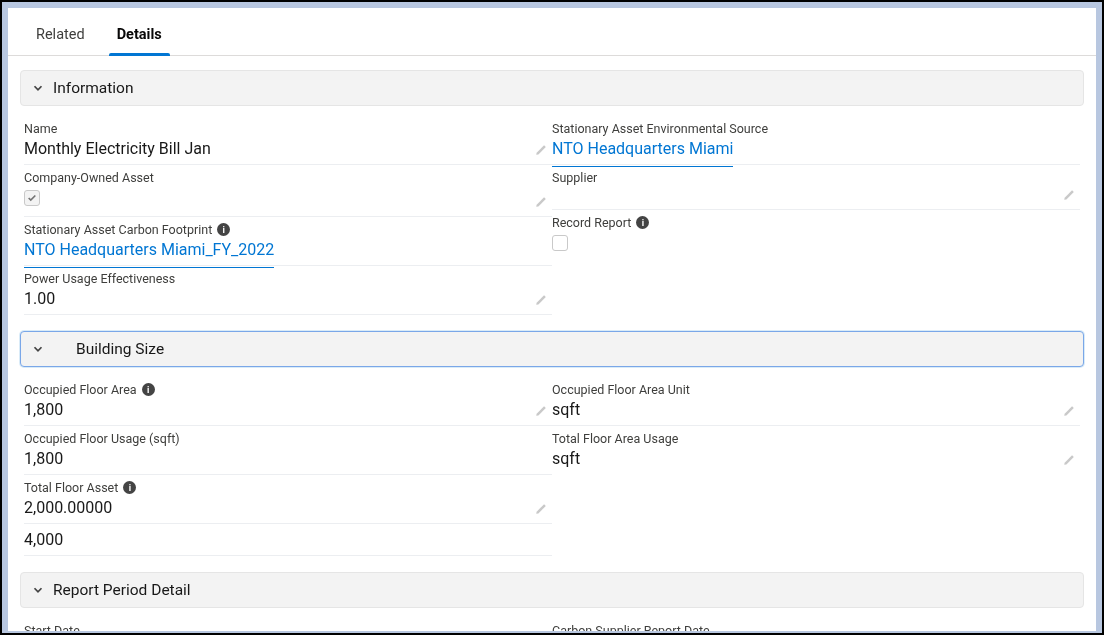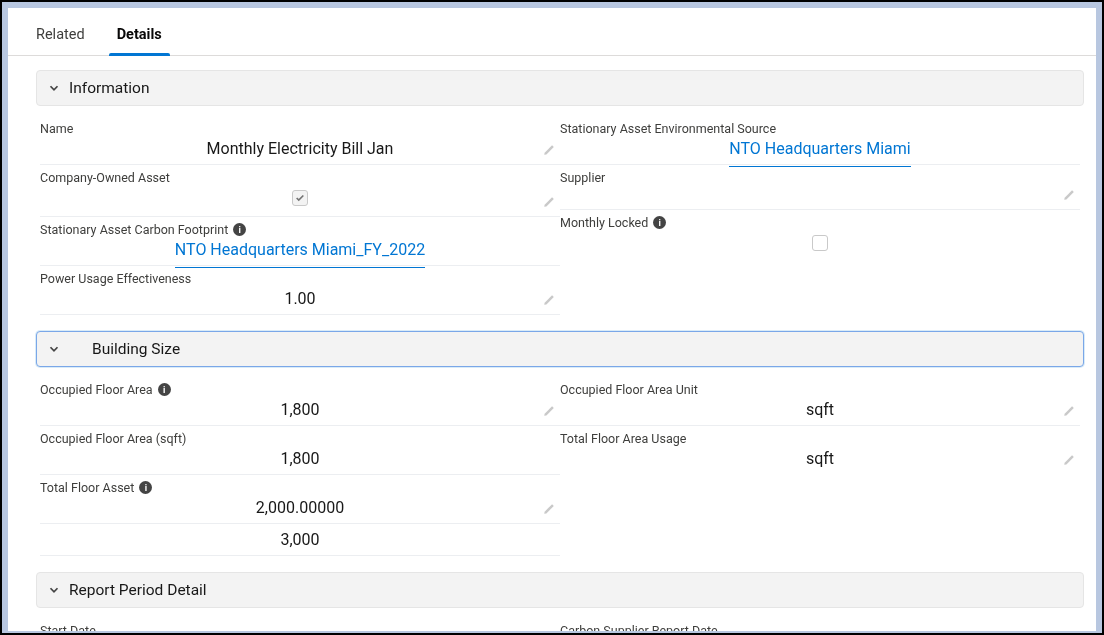--- a/index.html
+++ b/index.html
@@ -44,21 +44,20 @@
     height: 3px;
     background: #0176d3;
     border-radius: 2px 2px 0 0;
   }
   
   .content {
     padding: 0 12px 12px 12px;
   }
   .section {
     margin-top: 14px;
-    margin-left: 16px;
   }
   .section-header {
     background: #f3f3f3;
     border: 1px solid #e5e5e5;
     border-radius: 4px;
     padding: 8px 10px;
     display: flex;
     align-items: center;
     gap: 8px;
     font-size: 15.5px;
@@ -71,21 +70,20 @@
     gap: 31px;
   }
   .chev {
     width: 14px; height: 14px;
     display: inline-flex;
     align-items: center; justify-content: center;
   }
   .section-body {
     padding: 10px 4px 2px 4px;
     display: flex;
-    text-align: center;
   }
   .col {
     flex: 1;
     min-width: 0;
   }
   .field {
     padding: 5px 0 2px 0;
     border-bottom: 1px solid #eceef1;
     position: relative;
   }
@@ -227,21 +225,21 @@
             <div class="field-value"></div>
             <span class="edit-pencil">
               <svg viewBox="0 0 16 16" fill="#888">
                   <path d="M11.5 2.5l2 2L5 13l-2.5.5L3 11l8.5-8.5z"></path>
                 </svg>
             </span>
           </div>
 
           <div class="field" style="border-bottom:none">
             <div class="field-label">
-              <span>Monthly Locked</span>
+              <span>Record Report</span>
               <span class="info-icon">i</span>
             </div>
             <div class="field-value">
               <span class="checkbox unchecked"></span>
             </div>
           </div>
 
         </div>
       </div>
     </div>
@@ -265,39 +263,39 @@
             </div>
             <div class="field-value">1,800</div>
             <span class="edit-pencil">
               <svg viewBox="0 0 16 16" fill="#888">
                   <path d="M11.5 2.5l2 2L5 13l-2.5.5L3 11l8.5-8.5z"></path>
                 </svg>
             </span>
           </div>
 
           <div class="field">
-            <div class="field-label">Occupied Floor Area (sqft)</div>
+            <div class="field-label">Occupied Floor Usage (sqft)</div>
             <div class="field-value">1,800</div>
           </div>
 
           <div class="field">
             <div class="field-label">
               <span>Total Floor Asset</span>
               <span class="info-icon">i</span>
             </div>
             <div class="field-value">2,000.00000</div>
             <span class="edit-pencil">
               <svg viewBox="0 0 16 16" fill="#888">
                   <path d="M11.5 2.5l2 2L5 13l-2.5.5L3 11l8.5-8.5z"></path>
                 </svg>
             </span>
           </div>
 
           <div class="field">
-            <div class="field-value">3,000</div>
+            <div class="field-value">4,000</div>
           </div>
 
         </div>
         <div class="col">
 
           <div class="field">
             <div class="field-label">Occupied Floor Area Unit</div>
             <div class="field-value">sqft</div>
             <span class="edit-pencil">
               <svg viewBox="0 0 16 16" fill="#888">

